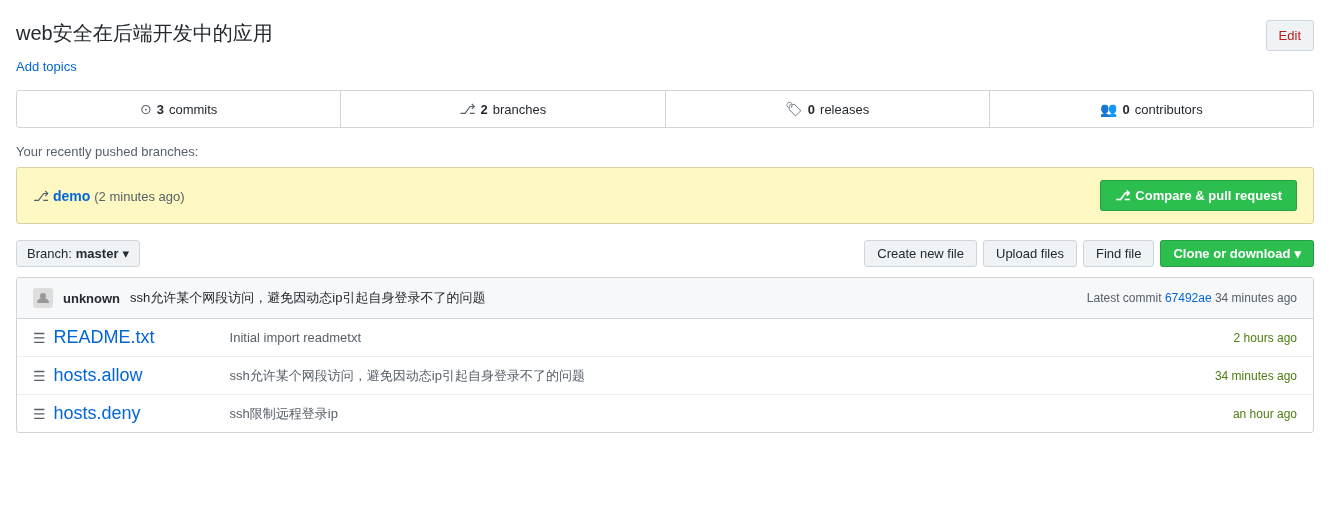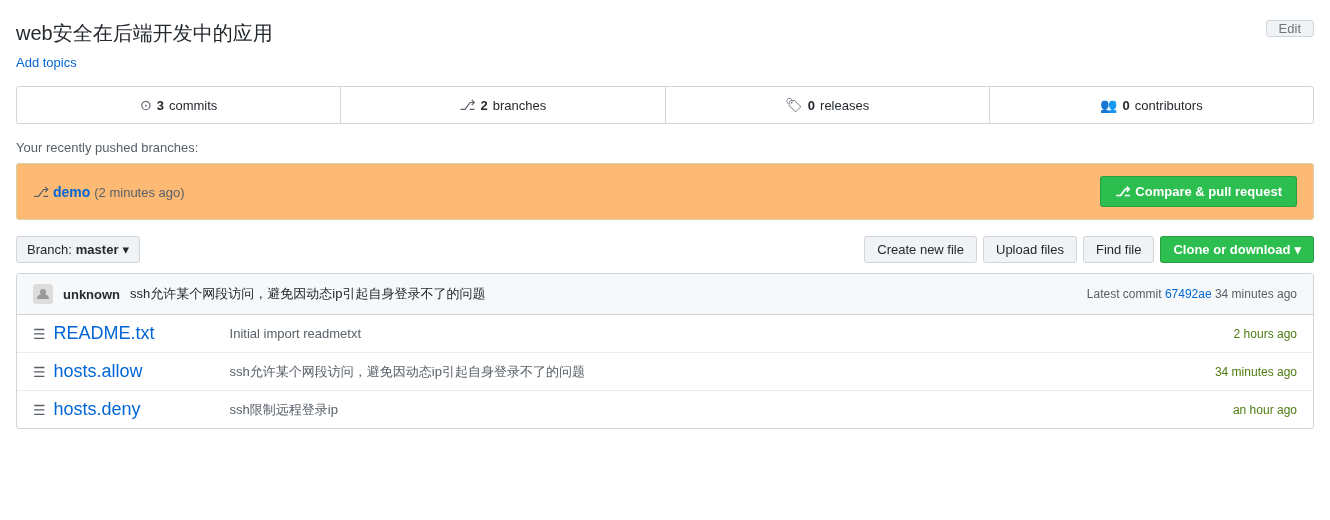--- a/index.html
+++ b/index.html
@@ -22,22 +22,22 @@
       margin-bottom: 8px;
     }
     .repo-title {
       font-size: 20px;
       font-weight: normal;
       color: #24292e;
     }
     .edit-btn {
       border: 1px solid #d1d5da;
       background: #eff3f6;
-      color: #737373;
-      padding: 0 12px;
+      color: #b91c1c;
+      padding: 7px 12px;
       border-radius: 3px;
       cursor: pointer;
       font-size: 13px;
     }
     .add-topics {
       color: #0366d6;
       font-size: 13px;
       cursor: pointer;
       text-decoration: none;
       display: block;
@@ -67,21 +67,21 @@
     .stat-item:last-child { border-right: none; }
     .stat-icon { color: #586069; font-size: 14px; }
     .stat-count { font-weight: 600; }
     
     .recent-push-label {
       font-size: 13px;
       color: #586069;
       margin-bottom: 8px;
     }
     .recent-push-banner {
-      background: #fdba74;
+      background: #fef9c3;
       border: 1px solid #d9d0a5;
       border-radius: 3px;
       padding: 12px 16px;
       display: flex;
       justify-content: space-between;
       align-items: center;
       margin-bottom: 16px;
     }
     .branch-name-link {
       color: #0366d6;

